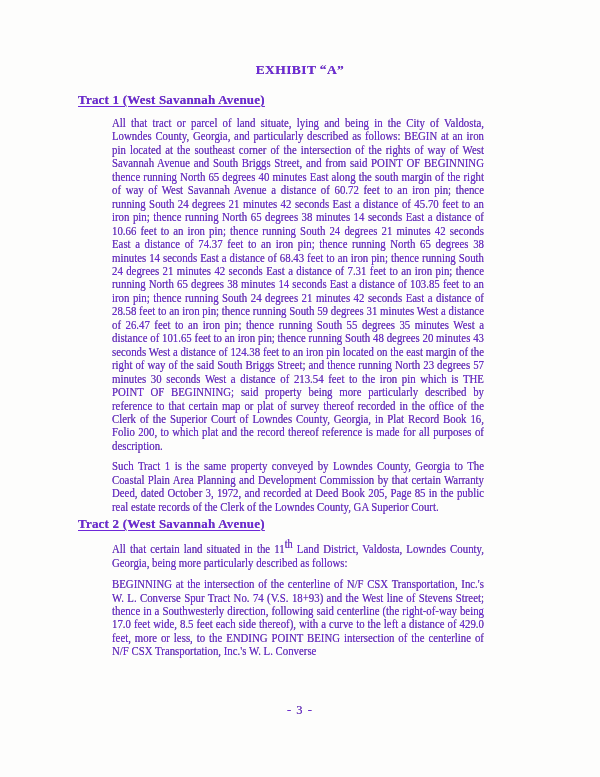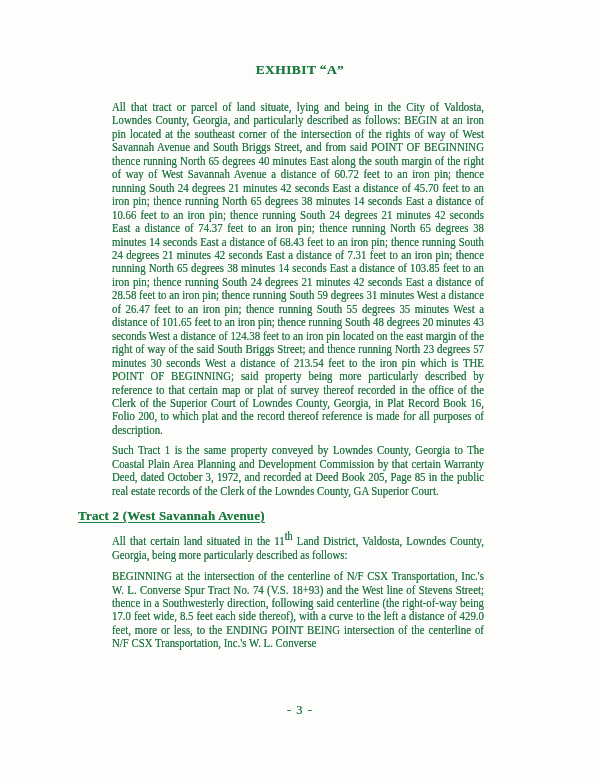--- a/index.html
+++ b/index.html
@@ -6,21 +6,21 @@
     margin: 0;
     padding: 0;
     background: #ffffff;
   }
   .page {
     position: relative;
     width: 600px;
     height: 777px;
     background: #fdfdfc;
     font-family: "Liberation Serif", "DejaVu Serif", serif;
-    color: #15803d;
+    color: #6d28d9;
     overflow: hidden;
   }
   .exhibit-title {
     position: absolute;
     top: 62px;
     left: 0;
     width: 600px;
     text-align: center;
     font-size: 13.5px;
     font-weight: bold;
@@ -36,21 +36,21 @@
   .tract-heading {
     font-size: 13px;
     font-weight: bold;
     text-decoration: underline;
     text-underline-offset: 2px;
     text-decoration-thickness: 1.3px;
     letter-spacing: 0.2px;
     text-shadow: 0 0 0.4px rgba(20,20,20,0.55);
   }
   .tract-heading.second {
-    margin-top: 10px;
+    margin-top: 2px;
   }
   .body-text {
     margin: 9px 0 0 34px;
     width: 430px;
     font-size: 12.5px;
     line-height: 13.45px;
     text-align: justify;
     transform: scaleX(0.865);
     transform-origin: 0 0;
     text-shadow: 0 0 0.45px rgba(25,25,25,0.6);
@@ -82,20 +82,21 @@
 </style>
 </head>
 <body>
 
 <div class="page">
 
   <div class="exhibit-title">EXHIBIT “A”</div>
 
   <div class="content">
 
+    <div class="tract-heading">Tract 1 (West Savannah Avenue)</div>
 
     <p class="body-text">All that tract or parcel of land situate, lying and being in the City of Valdosta, Lowndes County, Georgia, and particularly described as follows: BEGIN at an iron pin located at the southeast corner of the intersection of the rights of way of West Savannah Avenue and South Briggs Street, and from said POINT OF BEGINNING thence running North 65 degrees 40 minutes East along the south margin of the right of way of West Savannah Avenue a distance of 60.72 feet to an iron pin; thence running South 24 degrees 21 minutes 42 seconds East a distance of 45.70 feet to an iron pin; thence running North 65 degrees 38 minutes 14 seconds East a distance of 10.66 feet to an iron pin; thence running South 24 degrees 21 minutes 42 seconds East a distance of 74.37 feet to an iron pin; thence running North 65 degrees 38 minutes 14 seconds East a distance of 68.43 feet to an iron pin; thence running South 24 degrees 21 minutes 42 seconds East a distance of 7.31 feet to an iron pin; thence running North 65 degrees 38 minutes 14 seconds East a distance of 103.85 feet to an iron pin; thence running South 24 degrees 21 minutes 42 seconds East a distance of 28.58 feet to an iron pin; thence running South 59 degrees 31 minutes West a distance of 26.47 feet to an iron pin; thence running South 55 degrees 35 minutes West a distance of 101.65 feet to an iron pin; thence running South 48 degrees 20 minutes 43 seconds West a distance of 124.38 feet to an iron pin located on the east margin of the right of way of the said South Briggs Street; and thence running North 23 degrees 57 minutes 30 seconds West a distance of 213.54 feet to the iron pin which is THE POINT OF BEGINNING; said property being more particularly described by reference to that certain map or plat of survey thereof recorded in the office of the Clerk of the Superior Court of Lowndes County, Georgia, in Plat Record Book 16, Folio 200, to which plat and the record thereof reference is made for all purposes of description.</p>
 
     <p class="body-text follow">Such Tract 1 is the same property conveyed by Lowndes County, Georgia to The Coastal Plain Area Planning and Development Commission by that certain Warranty Deed, dated October 3, 1972, and recorded at Deed Book 205, Page 85 in the public real estate records of the Clerk of the Lowndes County, GA Superior Court.</p>
 
     <div class="tract-heading second">Tract 2 (West Savannah Avenue)</div>
 
     <p class="body-text intro"><span>All that certain land situated in the 11</span><sup>th</sup><span> Land District, Valdosta, Lowndes County, Georgia, being more particularly described as follows:</span></p>
 
     <p class="body-text beginning">BEGINNING at the intersection of the centerline of N/F CSX Transportation, Inc.'s W. L. Converse Spur Tract No. 74 (V.S. 18+93) and the West line of Stevens Street; thence in a Southwesterly direction, following said centerline (the right-of-way being 17.0 feet wide, 8.5 feet each side thereof), with a curve to the left a distance of 429.0 feet, more or less, to the ENDING POINT BEING intersection of the centerline of N/F CSX Transportation, Inc.'s W. L. Converse</p>

